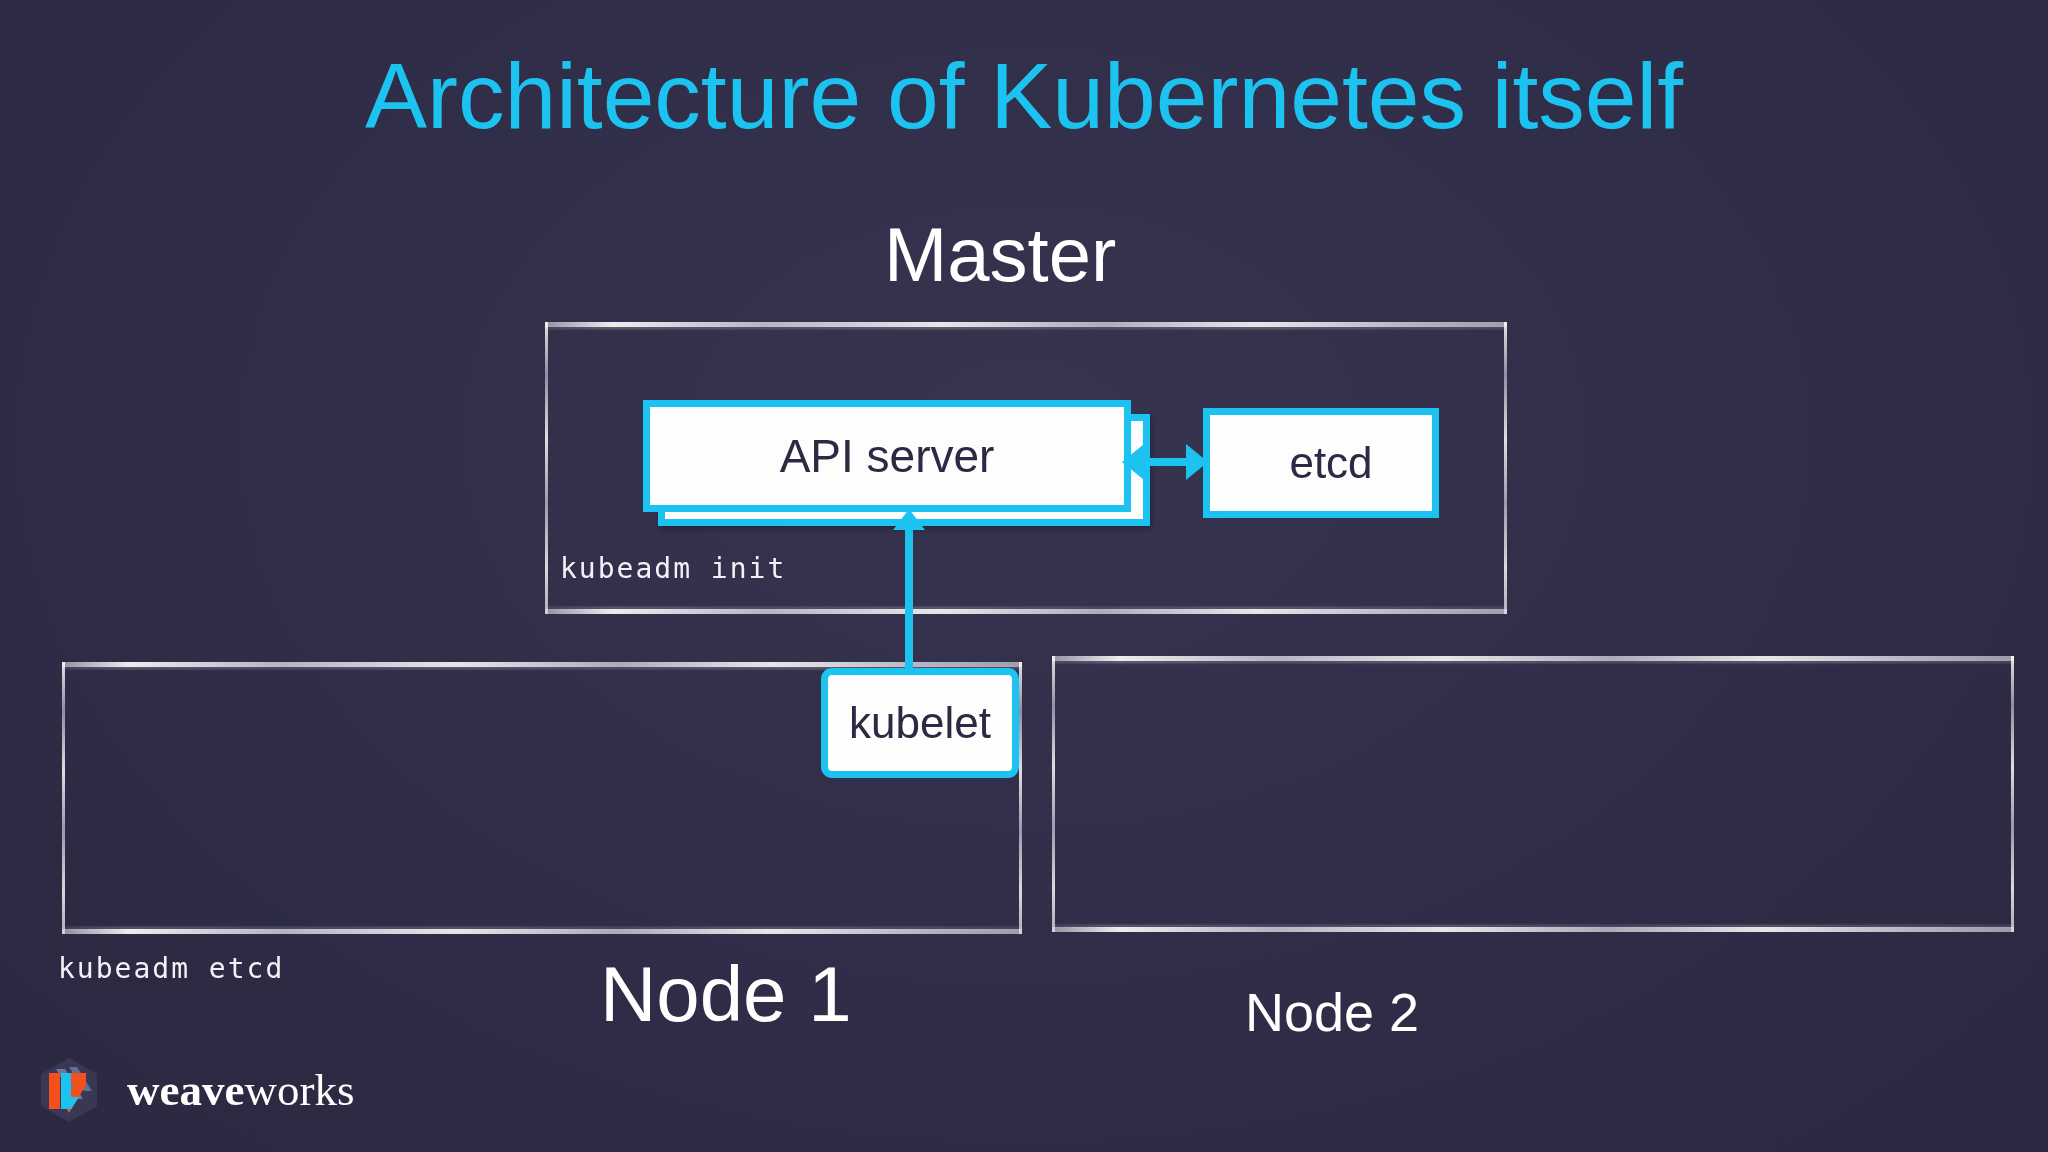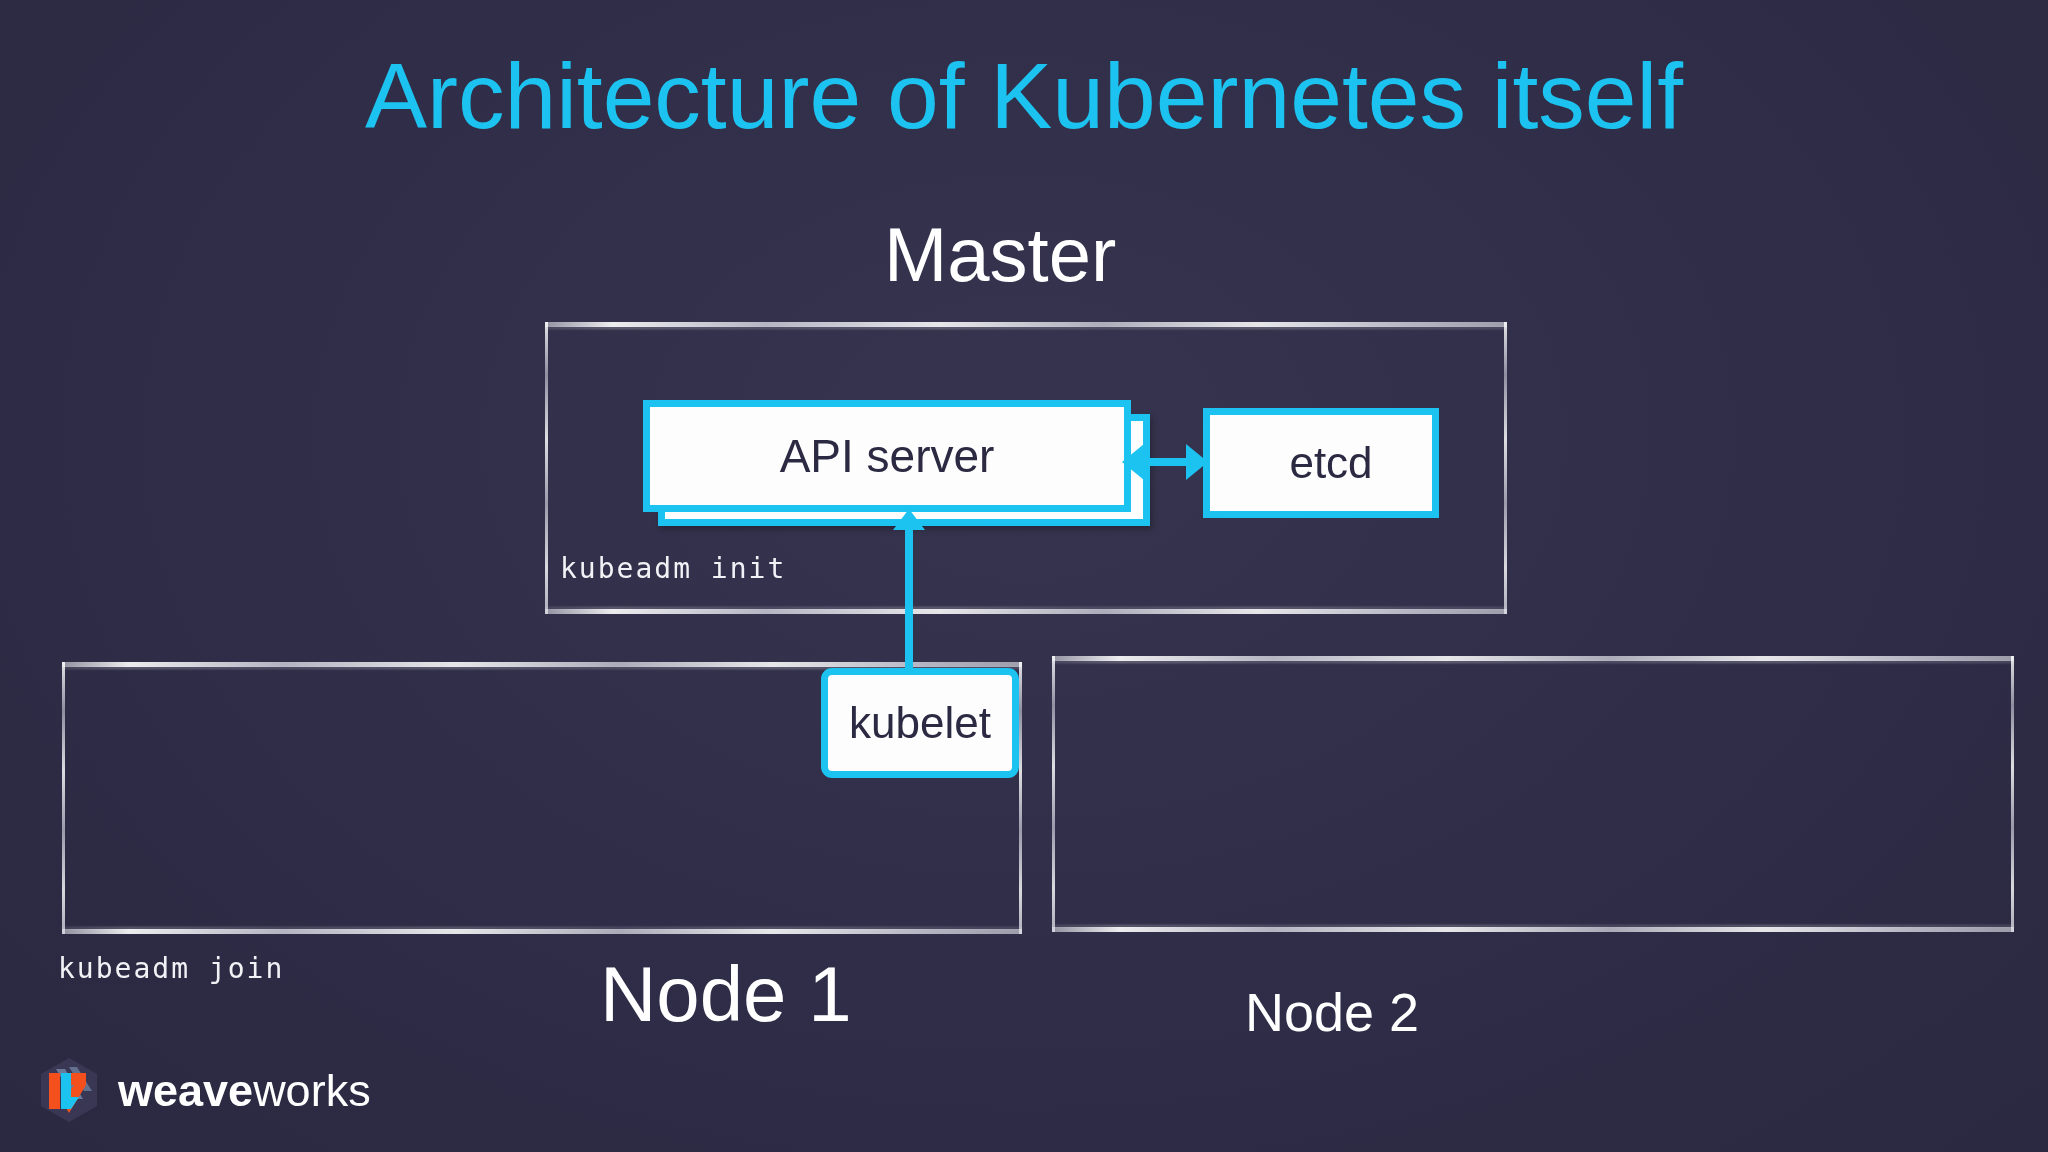--- a/index.html
+++ b/index.html
@@ -192,25 +192,26 @@
     position: absolute;
     left: 36px;
     top: 1058px;
     height: 64px;
     display: flex;
     align-items: center;
     z-index: 9;
   }
   #logo-mark { width: 66px; height: 66px; flex: 0 0 auto; }
   #logo-text {
-    margin-left: 16px;
+    margin-left: 25px;
     font-size: 45px;
     line-height: 1;
     color: #ffffff;
     white-space: nowrap;
+    font-family: Liberation Serif, serif;
   }
   #logo-text .bold { font-weight: 700; }
   #logo-text .thin { font-weight: 400; }
 </style>
 </head>
 <body>
 
 <div id="slide">
 
   <div id="title">Architecture of Kubernetes itself</div>
@@ -253,21 +254,21 @@
   <div id="kubelet" class="comp-box">kubelet</div>
 
   <div id="arrow-h-line" class="arrow-line"></div>
   <div id="arrow-head-left" class="arrow-head"></div>
   <div id="arrow-head-right" class="arrow-head"></div>
 
   <div id="arrow-v-line" class="arrow-line"></div>
   <div id="arrow-head-up" class="arrow-head"></div>
 
   <div id="kubeadm-init" class="mono-note">kubeadm init</div>
-  <div id="kubeadm-join" class="mono-note">kubeadm join</div>
+  <div id="kubeadm-join" class="mono-note">kubeadm etcd</div>
 
   <div id="node1-label" class="section-label">Node 1</div>
   <div id="node2-label" class="section-label">Node 2</div>
 
   <div id="logo">
     <svg id="logo-mark" viewBox="0 0 66 66">
       <polygon points="33,1 61,17 61,49 33,65 5,49 5,17" fill="#3a3754"></polygon>
 
       <path d="M20 12 L29 12 L47 42 L38 42 Z" fill="#6b7a99"></path>
       <path d="M33 10 L41 10 L56 34 L48 34 Z" fill="#6b7a99" opacity="0.85"></path>

